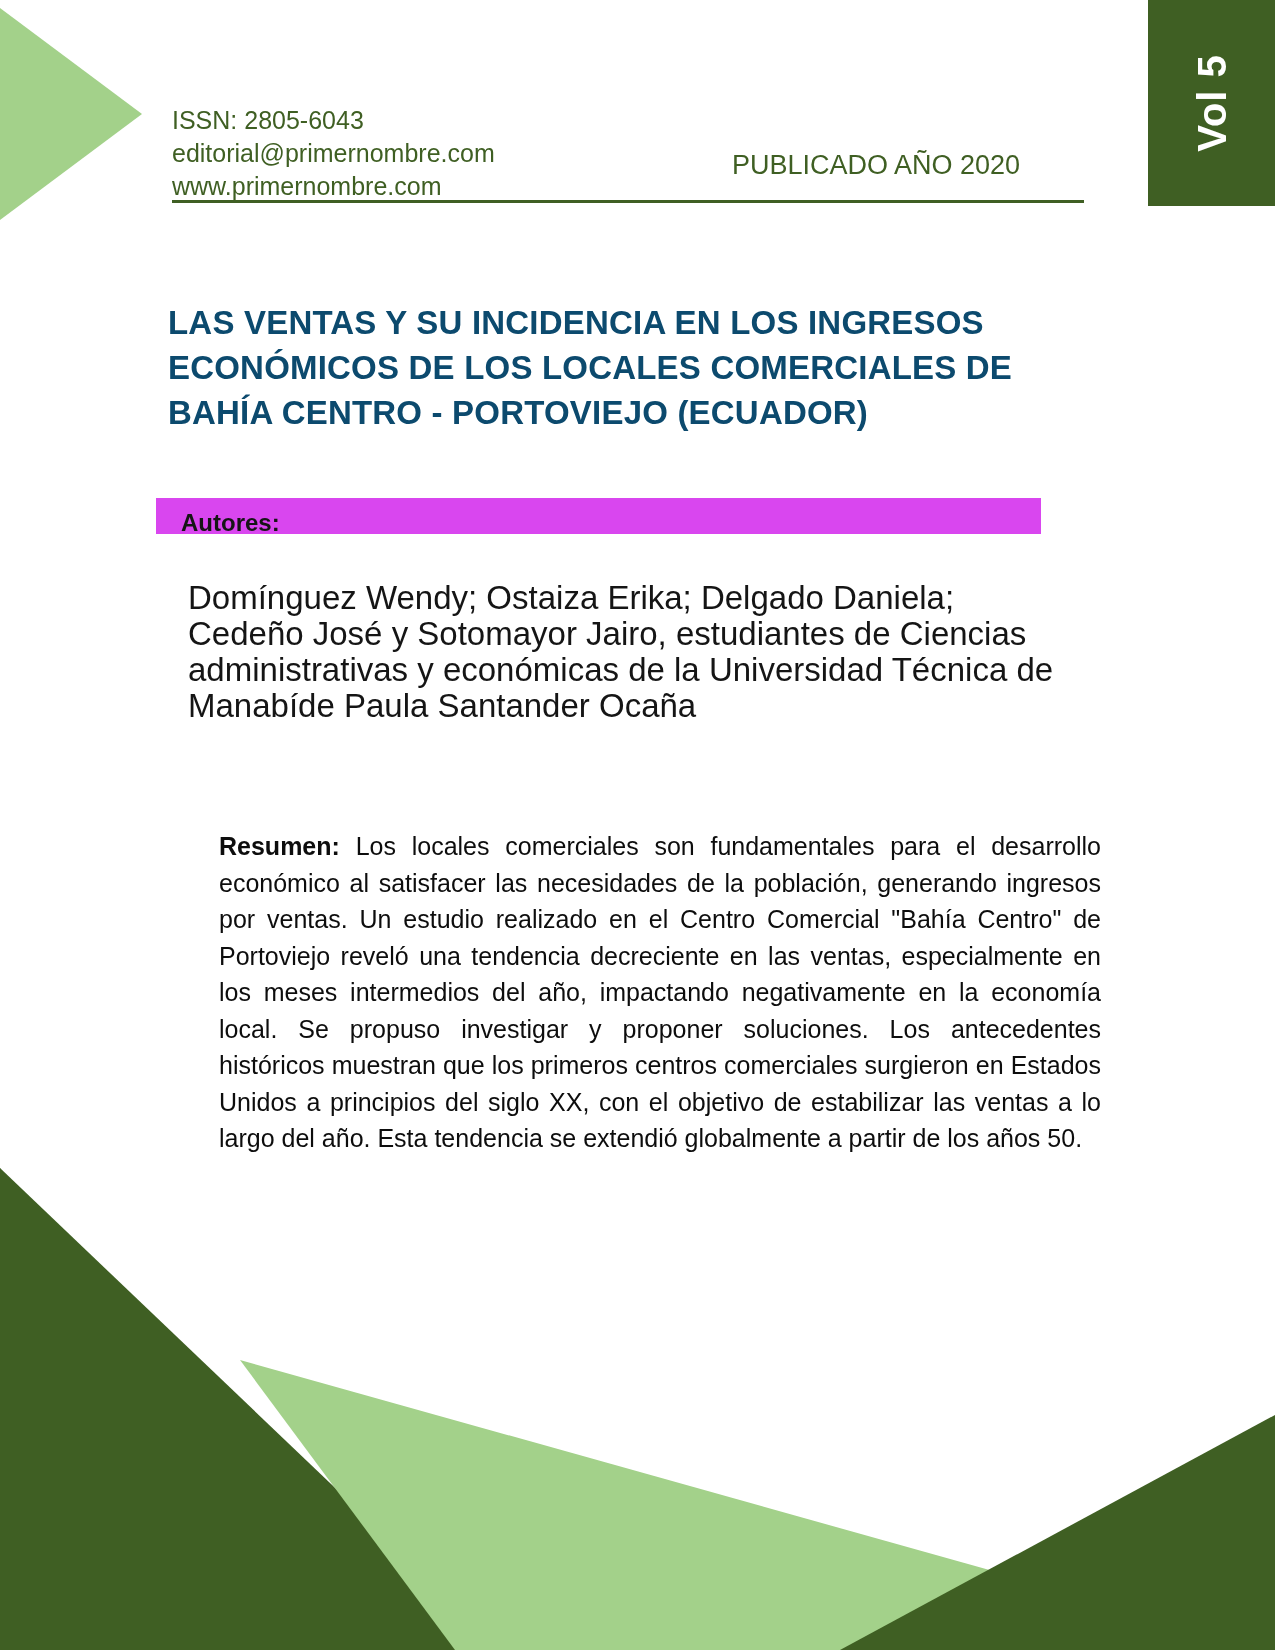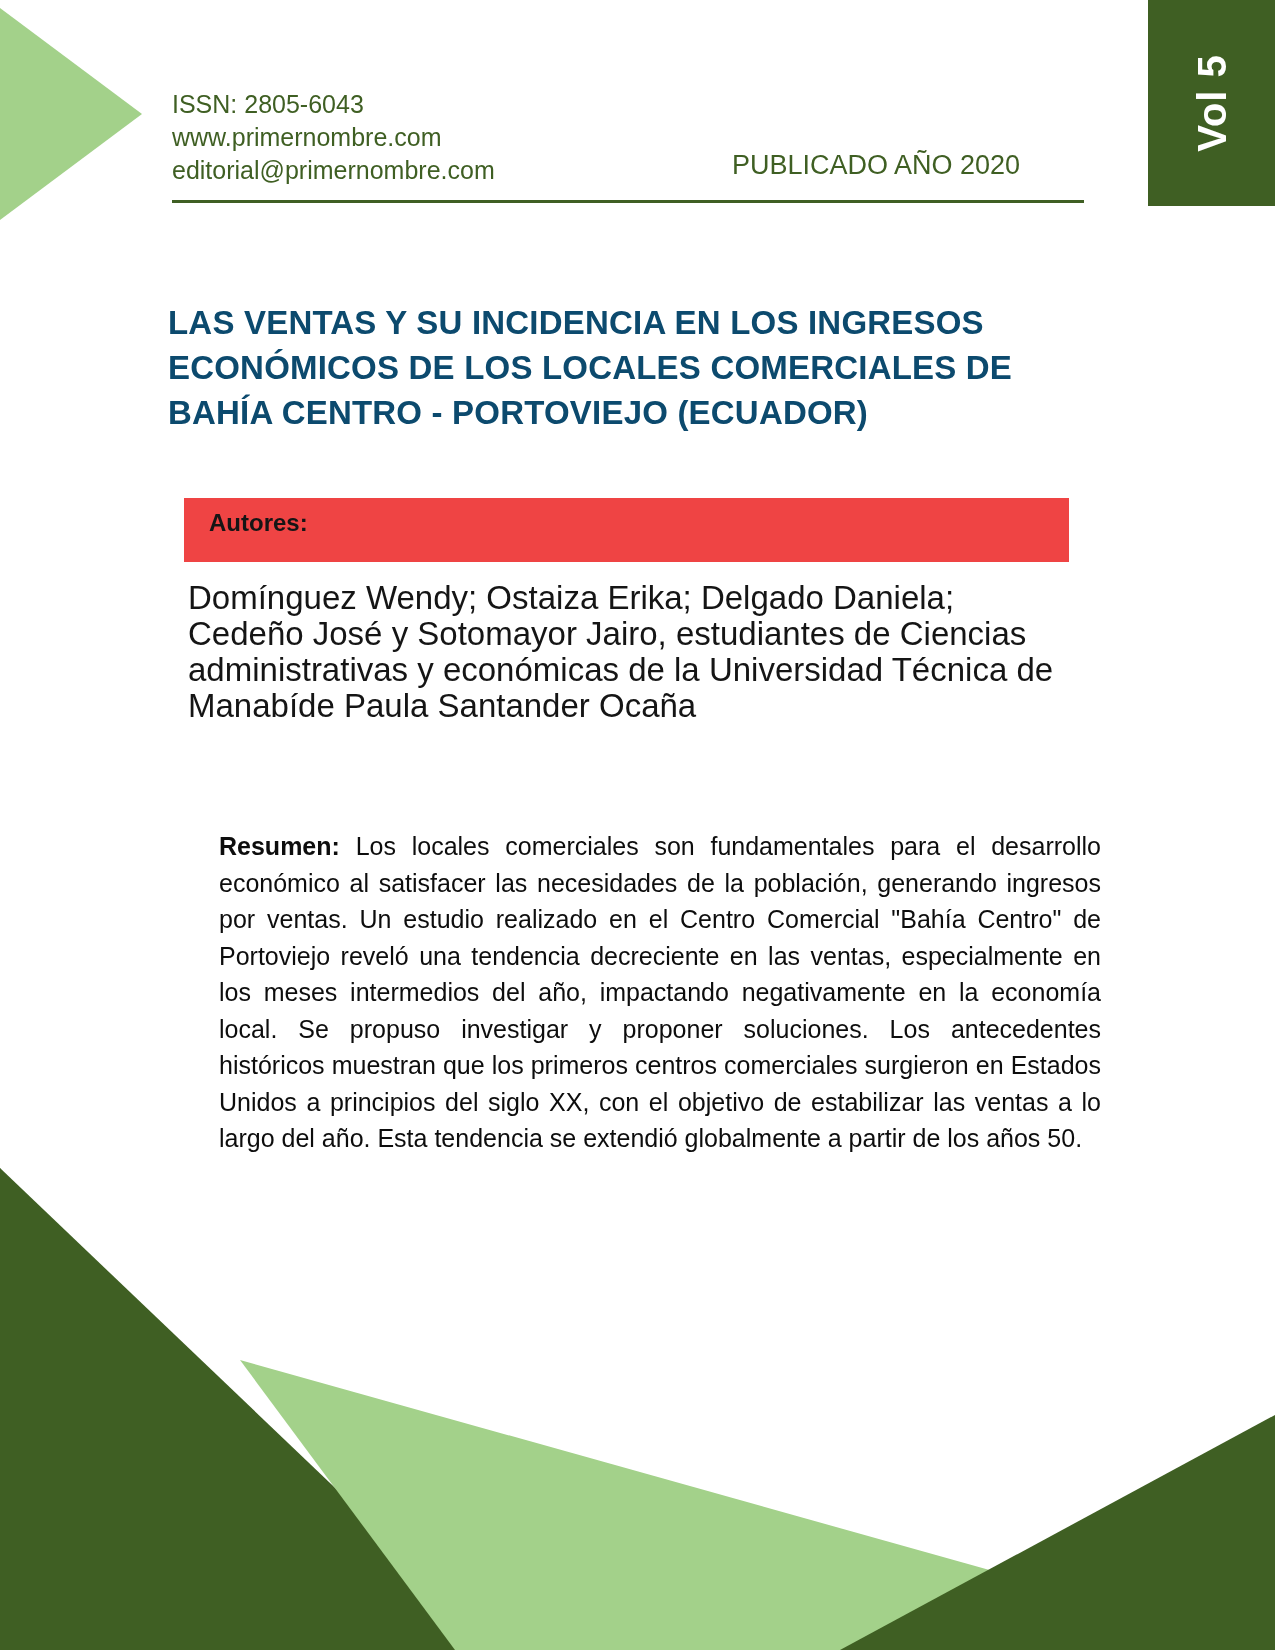--- a/index.html
+++ b/index.html
@@ -61,20 +61,21 @@
   
   #masthead {
     position: absolute;
     left: 172px;
     top: 88px;
     width: 912px;
     z-index: 4;
   }
   #masthead-lines {
     display: block;
+    margin-top: 16px;
   }
   .masthead-line {
     color: #3F5F23;
     font-size: 25px;
     line-height: 33px;
     font-family: "Liberation Sans", sans-serif;
     white-space: nowrap;
   }
   #published-year {
     position: absolute;
@@ -106,25 +107,25 @@
     line-height: 45px;
     font-weight: bold;
     letter-spacing: 0.2px;
     font-family: "Liberation Sans", sans-serif;
     z-index: 4;
   }
 
   
   #authors-header-bar {
     position: absolute;
-    left: 184px;
+    left: 156px;
     top: 498px;
     width: 885px;
-    height: 64px;
-    background: #ef4444;
+    height: 36px;
+    background: #d946ef;
     z-index: 4;
   }
   #authors-header-label {
     position: absolute;
     left: 25px;
     top: 11px;
     color: #151515;
     font-size: 24px;
     font-weight: bold;
     font-family: "Liberation Sans", sans-serif;
@@ -179,22 +180,22 @@
     <polygon points="0,0 142,106 0,212" fill="#A3D18A"></polygon>
   </svg>
 
   <div id="vol-badge">
     <div id="vol-badge-label">Vol 5</div>
   </div>
 
   <div id="masthead">
     <div id="masthead-lines">
       <div class="masthead-line">ISSN: 2805-6043</div>
+      <div class="masthead-line">editorial@primernombre.com</div>
       <div class="masthead-line">www.primernombre.com</div>
-      <div class="masthead-line">editorial@primernombre.com</div>
     </div>
     <div id="published-year">PUBLICADO AÑO 2020</div>
   </div>
   <div id="masthead-rule"></div>
 
   <h1 id="article-title"> LAS VENTAS Y SU INCIDENCIA EN LOS INGRESOS ECONÓMICOS DE LOS LOCALES COMERCIALES DE BAHÍA CENTRO - PORTOVIEJO (ECUADOR)</h1>
 
   <div id="authors-header-bar">
     <span id="authors-header-label">Autores:</span>
   </div>

